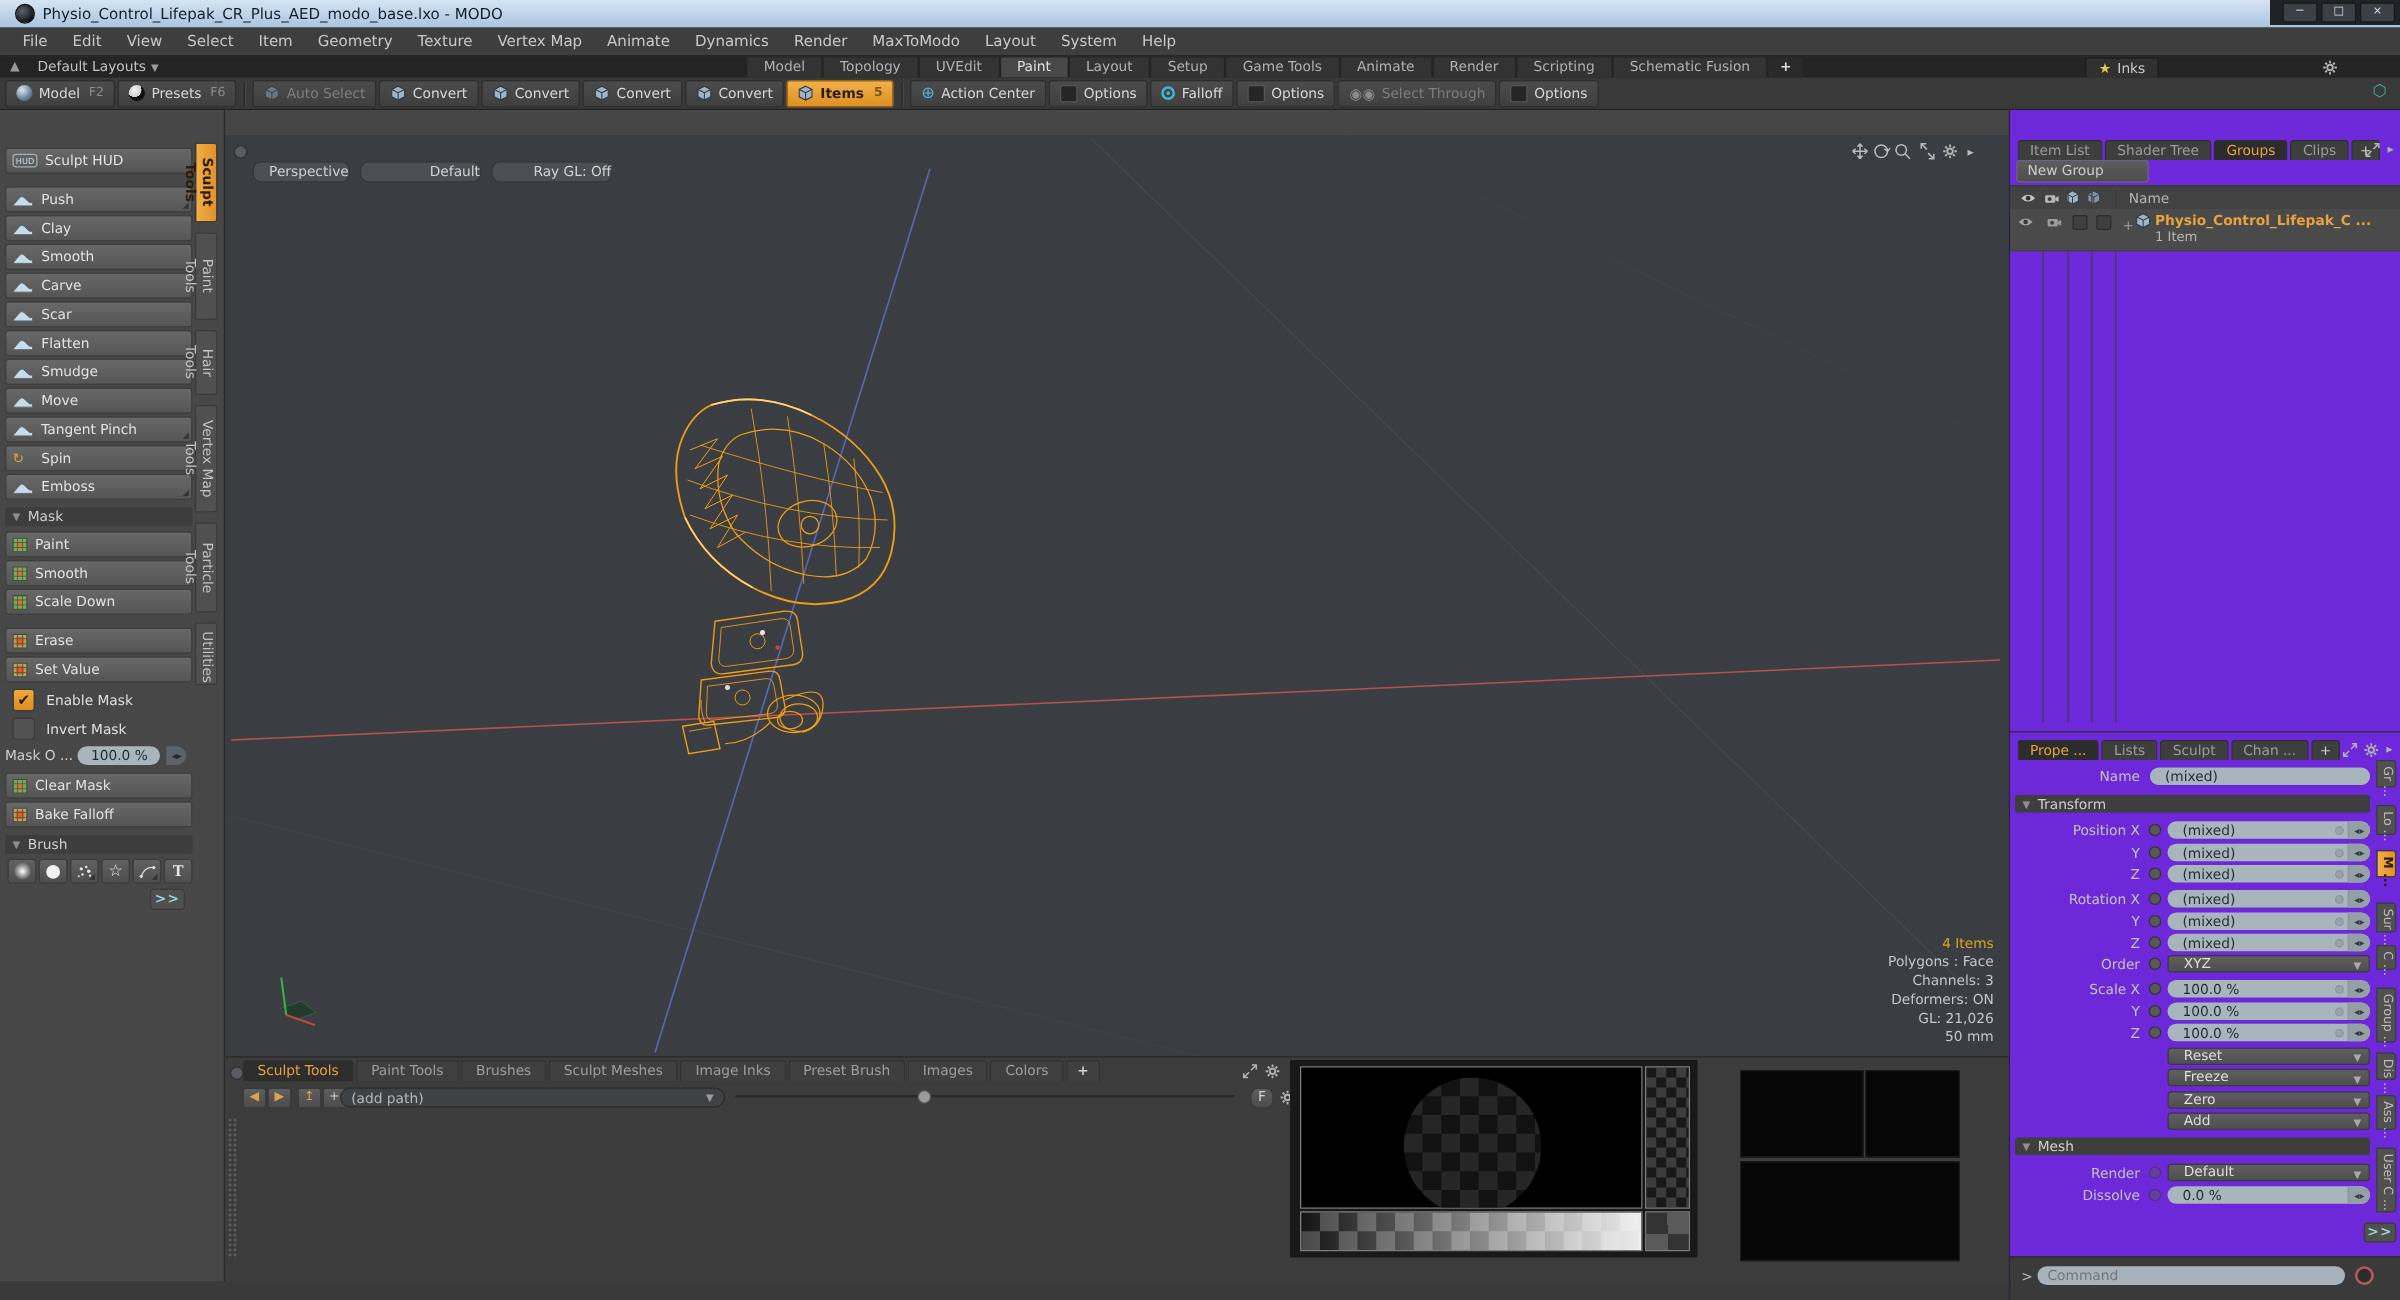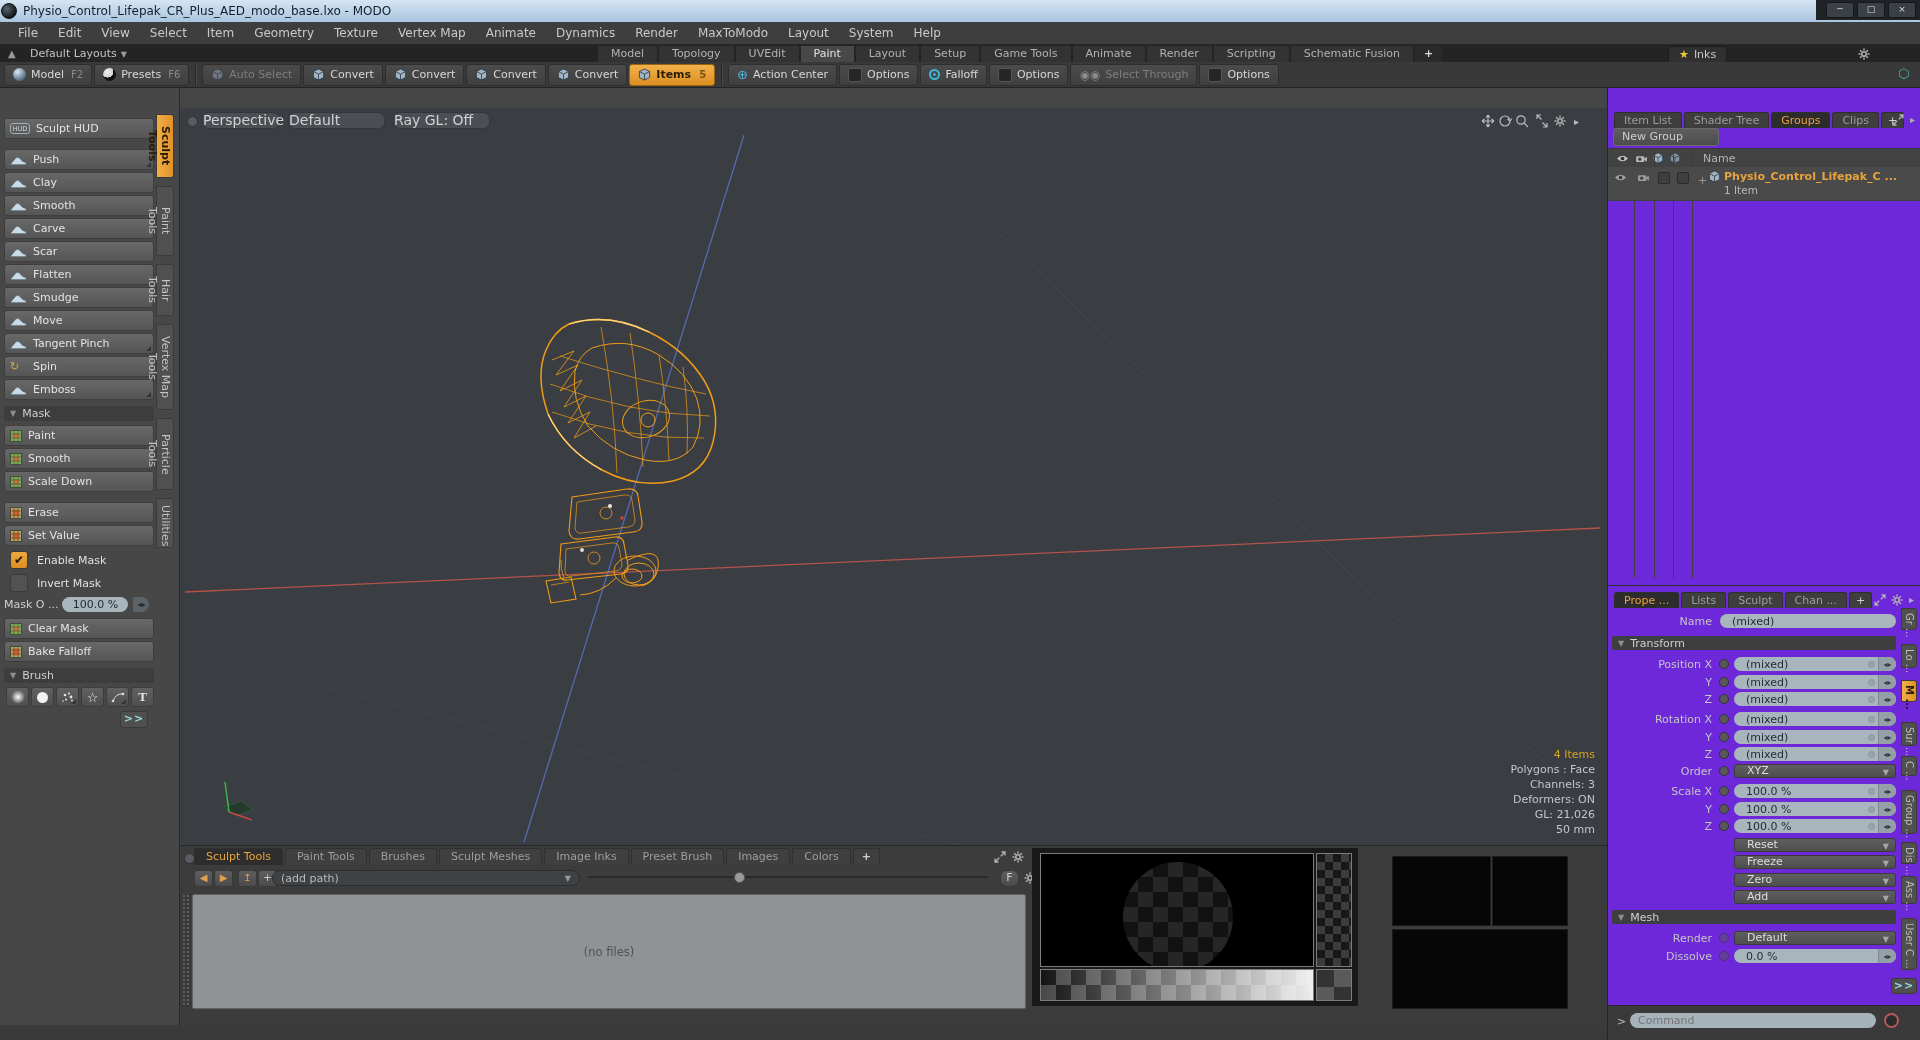--- a/index.html
+++ b/index.html
@@ -2,21 +2,21 @@
 <html><head>
 <meta charset="utf-8">
 <style>
   html,body{margin:0;padding:0;background:#1b1b1b}
   #root{position:relative;width:1920px;height:1040px;overflow:hidden;
         font-family:"DejaVu Sans","Liberation Sans",sans-serif;font-size:11px;
         background:#3a3a3a;color:#ccc;-webkit-font-smoothing:antialiased}
   .abs{position:absolute}
   
   .titlebar{left:0;top:0;width:1920px;height:22px;background:linear-gradient(#d6e4f3,#a9c5df);
-            display:flex;align-items:center;padding-left:1px;box-sizing:border-box}
+            display:flex;align-items:center;padding-left:12px;box-sizing:border-box}
   .modo-logo{width:14px;height:14px;border-radius:50%;background:radial-gradient(circle at 35% 35%,#5a646c,#14181c 70%);
              border:1px solid #0d1114;margin-right:6px}
   .app-title{font-size:12px;color:#10202c}
   .wincontrols{position:absolute;right:0;top:0;width:104px;height:20px;background:#1f2326;
                display:flex;align-items:center;justify-content:flex-end;gap:3px;padding:0 4px;box-sizing:border-box}
   .winbtn{width:26px;height:14px;background:#3a4046;border:1px solid #14181b;border-radius:2px;
           color:#d8dde2;font-size:9px;line-height:13px;text-align:center}
   
   .menubar{left:0;top:22px;width:1920px;height:23px;background:#3e3e3e;border-bottom:1px solid #272727;
            display:flex;align-items:center;padding-left:8px;box-sizing:border-box}
@@ -76,22 +76,22 @@
   .more-btn{position:absolute;right:6px;width:26px;height:15px;background:#4f4f4f;border:1px solid #3a3a3a;
             border-radius:3px;color:#93d8de;text-align:center;line-height:14px;font-weight:bold;letter-spacing:1px}
   .vtabs{position:absolute;left:156px;top:0;width:22px}
   .vtab{writing-mode:vertical-rl;background:#505050;border:1px solid #3a3a3a;border-radius:0 3px 3px 0;
         color:#c2c2c2;font-size:11px;padding:6px 1px;text-align:center;margin-bottom:8px;width:18px;box-sizing:border-box}
   .vtab.active{background:linear-gradient(90deg,#f2ae43,#e0912a);color:#2a1c07;font-weight:bold}
   
   .main{left:180px;top:88px;width:1427px;height:937px;background:#474747}
   .main-strip{position:absolute;left:0;top:0;width:100%;height:20px;background:#464646;border-bottom:1px solid #2d2d2d}
   .viewport{position:absolute;left:0;top:20px;width:1427px;height:737px;background:#3a3d41;overflow:hidden}
-  .vp-btn{position:absolute;top:4px;height:15px;line-height:15px;background:#4b4f53;border:1px solid #33363a;
-          border-radius:7px;color:#cfd3d6;text-align:left;font-size:14px}
+  .vp-btn{position:absolute;top:21px;height:15px;line-height:15px;background:#4b4f53;border:1px solid #33363a;
+          border-radius:7px;color:#cfd3d6;text-align:right;font-size:11px}
   .vp-dot{position:absolute;left:7px;top:8px;width:9px;height:9px;border-radius:50%;background:#585c60;border:1px solid #2e3134}
   .vp-info{position:absolute;right:12px;bottom:8px;text-align:right;color:#c3c6cc;line-height:15px;font-size:11px}
   .vp-info .gold{color:#d7a421}
   
   .bottompanel{position:absolute;left:0;top:757px;width:1427px;height:180px;background:#3c3c3c;border-top:1px solid #272727}
   .btabs{position:absolute;left:14px;top:2px;display:flex;align-items:flex-end}
   .btab{height:16px;line-height:16px;padding:0 11px;background:#3f3f3f;color:#9e9e9e;margin-right:2px;border-radius:3px 3px 0 0;
         border:1px solid #303030;border-bottom:none}
   .btab.active{background:#2d2d2d;color:#e8a33d}
   .navbtn{width:17px;height:15px;background:linear-gradient(#5e5e5e,#4b4b4b);border:1px solid #393939;border-radius:3px;
@@ -636,23 +636,20 @@
         </div>
         <span class="abs" style="left:394px;top:6px;width:400px;height:2px;background:#2a2a2a;border-radius:1px"></span>
         <span class="abs" style="left:540px;top:2px;width:9px;height:9px;border-radius:50%;background:#9a9a9a;border:1px solid #555"></span>
         <span class="abs" style="left:806px;top:0;width:17px;height:15px;background:linear-gradient(#5e5e5e,#4b4b4b);border:1px solid #393939;border-radius:7px;color:#d0d0d0;text-align:center;line-height:14px">F</span>
         <svg class="abs" style="left:830px;top:2px" width="12" height="12">
             <use href="#s-gear"></use>
           </svg>
       </div>
 
       <div class="dotstrip"></div>
-      <div class="filepanel">
-        <span>(no files)</span>
-      </div>
 
       <div class="abs" style="left:852px;top:2px;width:326px;height:158px;background:#191919">
         <div class="abs" style="left:8px;top:5px;width:272px;height:112px;background:#000;border:1px solid #7d7d7d;overflow:hidden">
           <div class="checker-sphere" style="left:82px;top:8px;width:110px;height:110px;position:absolute"></div>
         </div>
         <div class="abs checker-strip" style="left:284px;top:5px;width:34px;height:112px;border:1px solid #7d7d7d"></div>
         <div class="abs grad-strip" style="left:8px;top:121px;width:272px;height:30px;border:1px solid #7d7d7d">
             <div class="ck"></div>
           </div>
         <div class="abs" style="left:284px;top:121px;width:34px;height:30px;border:1px solid #7d7d7d;background:repeating-conic-gradient(#5a5a5a 0% 25%,#333 0% 50%);background-size:34px 34px"></div>

